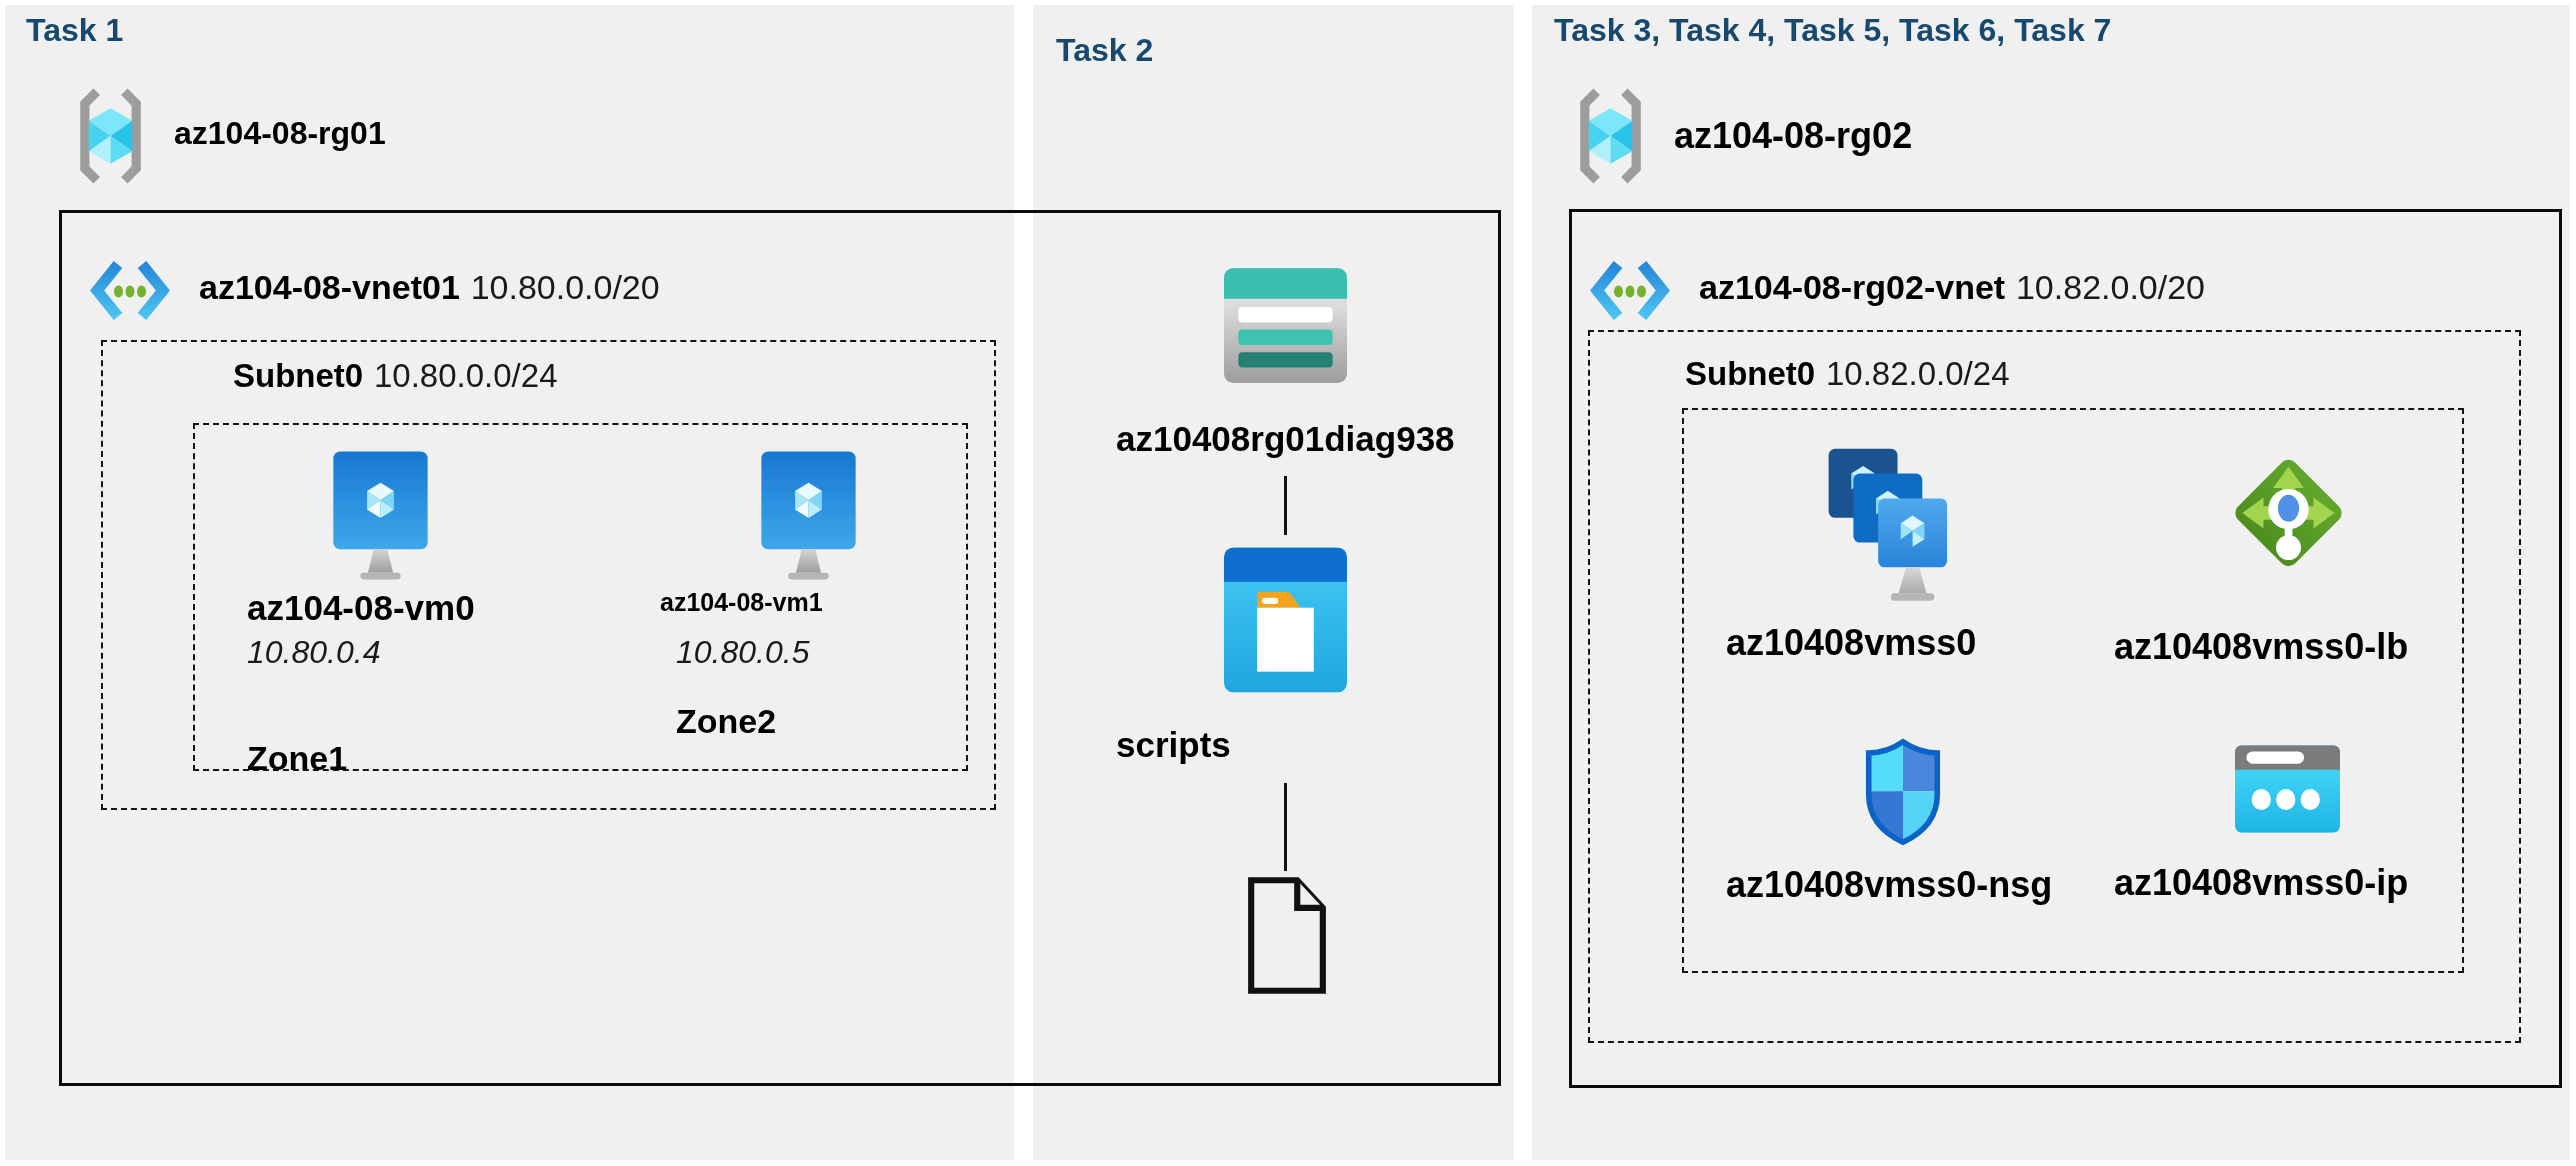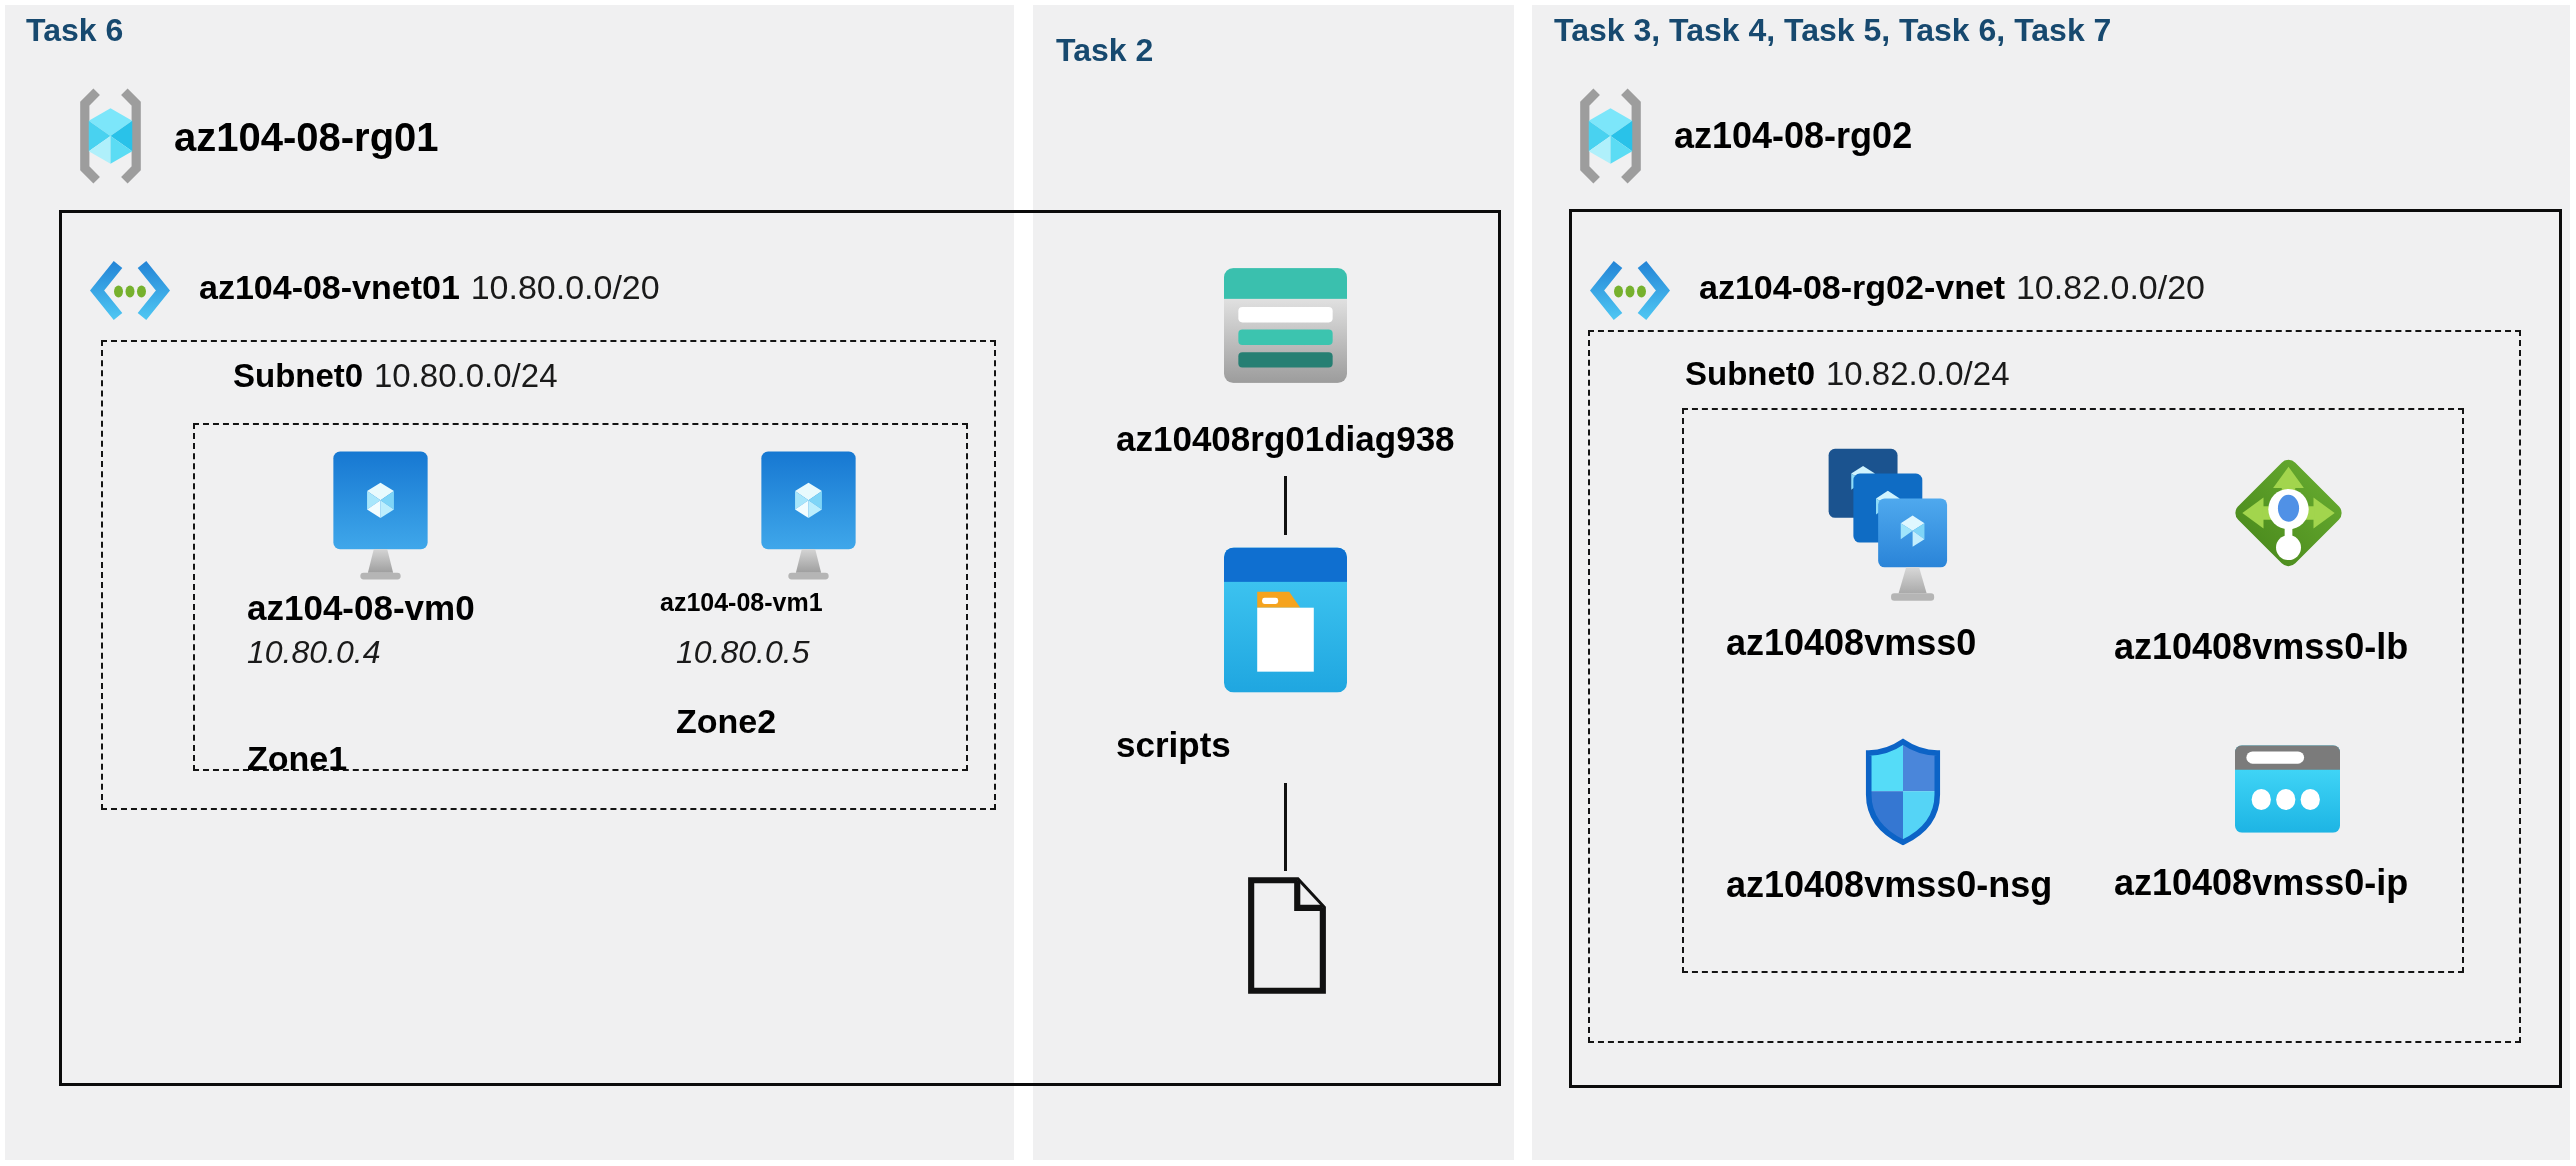--- a/index.html
+++ b/index.html
@@ -178,28 +178,28 @@
     </symbol>
   </defs>
 </svg>
 
 <div id="canvas">
 
   <div class="panel" style="left:5.4px; top:5.4px; width:1009px; height:1155px;"></div>
   <div class="panel" style="left:1033px; top:5.4px; width:481px; height:1155px;"></div>
   <div class="panel" style="left:1532px; top:5.4px; width:1038px; height:1155px;"></div>
 
-  <div class="title" style="left:26px; top:12px;">Task 6</div>
+  <div class="title" style="left:26px; top:12px;">Task 1</div>
   <div class="title" style="left:1056px; top:32px;">Task 2</div>
   <div class="title" style="left:1554px; top:12px;">Task 3, Task 4, Task 5, Task 6, Task 7</div>
 
   <svg class="icon" style="left:74px; top:85px;" width="73" height="102" viewBox="0 0 108 152">
       <use href="#icon-rg"></use>
     </svg>
-  <div class="lbl" style="left:174px; top:115px; font-size:40px;">az104-08-rg01</div>
+  <div class="lbl" style="left:174px; top:115px; font-size:32px;">az104-08-rg01</div>
 
   <svg class="icon" style="left:1574px; top:85px;" width="73" height="102" viewBox="0 0 108 152">
       <use href="#icon-rg"></use>
     </svg>
   <div class="lbl" style="left:1674px; top:115px; font-size:36px;">az104-08-rg02</div>
 
   <div class="solidbox" style="left:59px; top:210px; width:1442px; height:876px;"></div>
   <div class="solidbox" style="left:1569px; top:209px; width:993px; height:879px;"></div>
 
   <svg class="icon" style="left:90px; top:237px;" width="80" height="107" viewBox="0 0 118 158">

